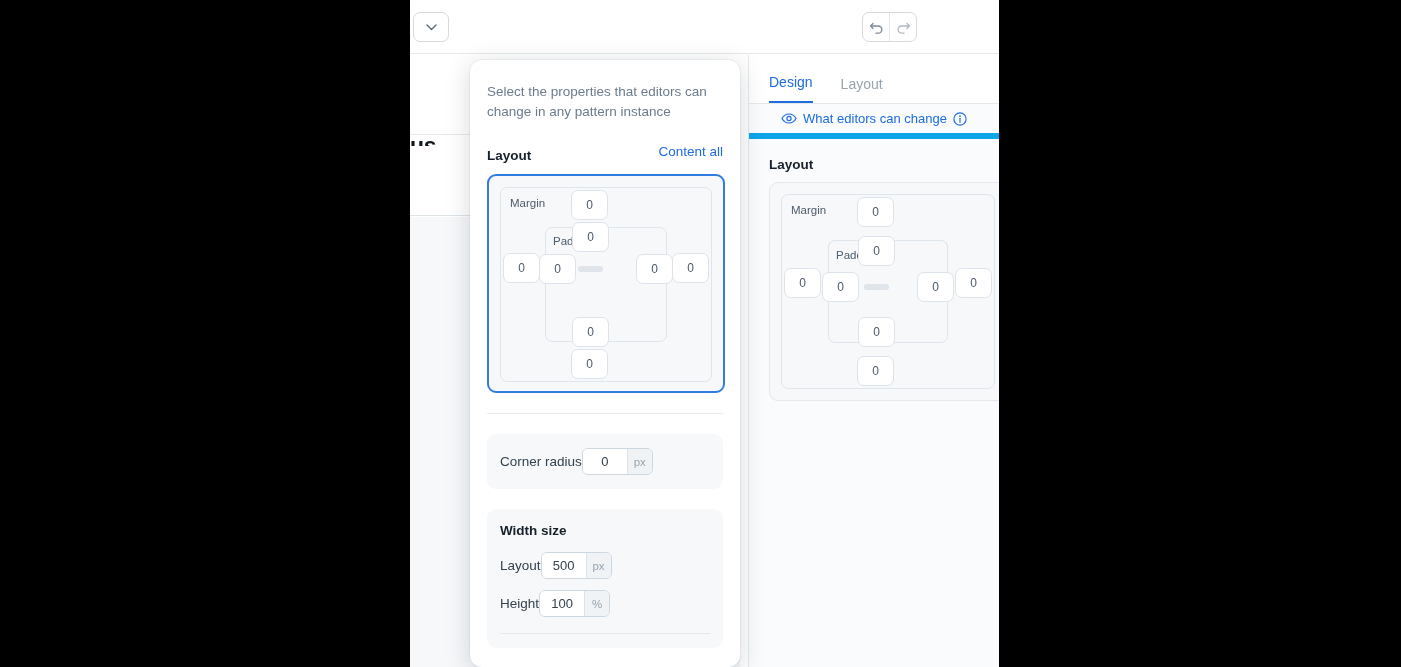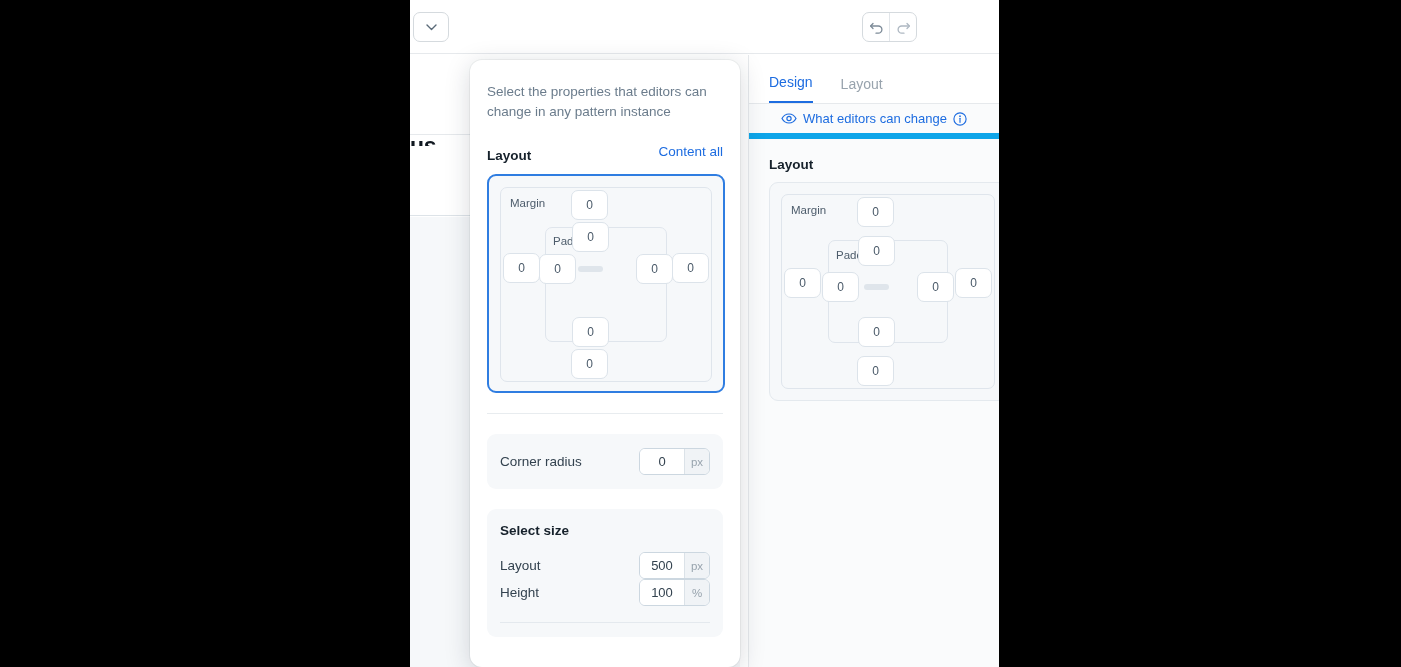--- a/index.html
+++ b/index.html
@@ -100,37 +100,37 @@
   .bm-handle {
     position: absolute; background: #dfe5eb; border-radius: 4px;
   }
 
   .pop-divider { margin: 20px 0 0 0; height: 1px; background: #e8ecef; }
 
   .panel {
     margin-top: 20px; background: #f6f8fa; border-radius: 9px;
     padding: 14px 13px;
   }
-  .row { display: flex; align-items: center; justify-content: space-between; }
+  .row { display: flex; align-items: center; }
   .row-label { font-size: 13.5px; color: #33424f; }
   .numfield {
     display: flex; align-items: stretch; height: 27px;
     border: 1px solid #ccd7e0; border-radius: 6px; overflow: hidden; background: #fff;
   }
   .numfield input {
     width: 44px; border: none; outline: none; background: #fff;
     text-align: center; font-size: 13px; color: #33424f; font-family: inherit;
   }
   .numfield .unit {
     width: 25px; background: #f0f3f6; border-left: 1px solid #dbe2e8;
     display: flex; align-items: center; justify-content: center;
     font-size: 11.5px; color: #97a3ad;
   }
   .panel-title { font-size: 13.5px; font-weight: 700; color: #16212b; margin-bottom: 14px; }
-  .panel .row + .row { }
+  .panel .row + .row { margin-top: 11px; }
   .panel-rule { margin-top: 16px; height: 1px; background: #e4e9ee; }
 
   
   .inspector {
     position: absolute; left: 338px; top: 55px; width: 251px; height: 612px;
     background: #fafbfc; border-left: 1px solid #e6e9ec;
   }
   .tabs {
     height: 49px; background: #fff; border-bottom: 1px solid #e6e9ec;
     display: flex; align-items: flex-end; padding-left: 20px; gap: 28px;
@@ -274,21 +274,21 @@
           <div class="row">
             <span class="row-label">Corner radius</span>
             <span class="numfield">
               <input value="0" style="">
               <span class="unit">px</span>
             </span>
           </div>
         </div>
 
         <div class="panel">
-          <div class="panel-title">Select size</div>
+          <div class="panel-title">Width size</div>
 
           <div class="row">
             <span class="row-label">Layout</span>
             <span class="numfield">
               <input value="500" style="">
               <span class="unit">px</span>
             </span>
           </div>
 
           <div class="row">

